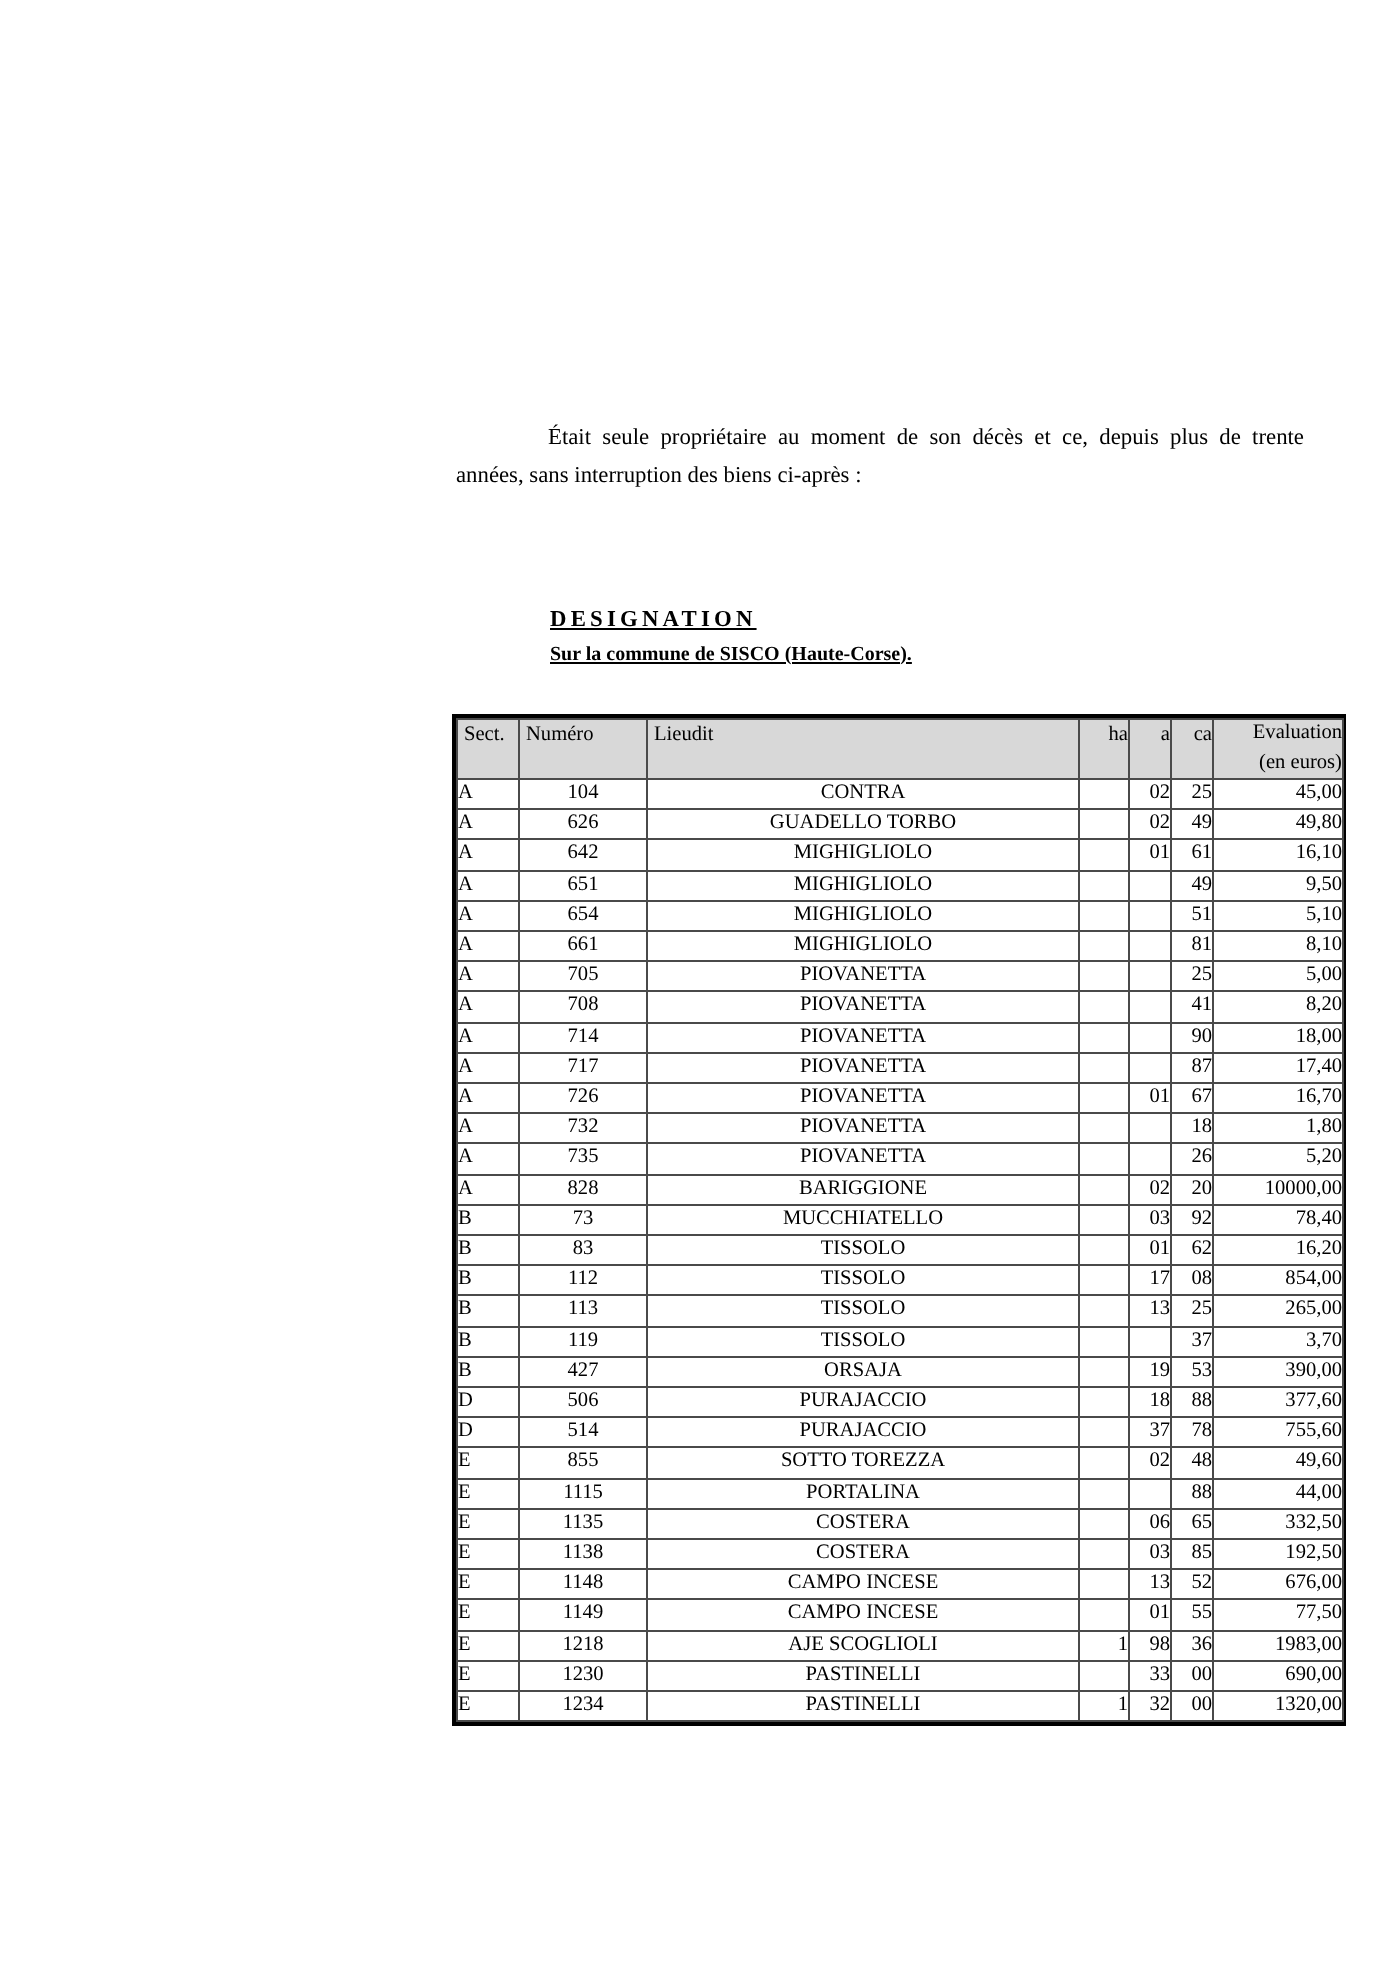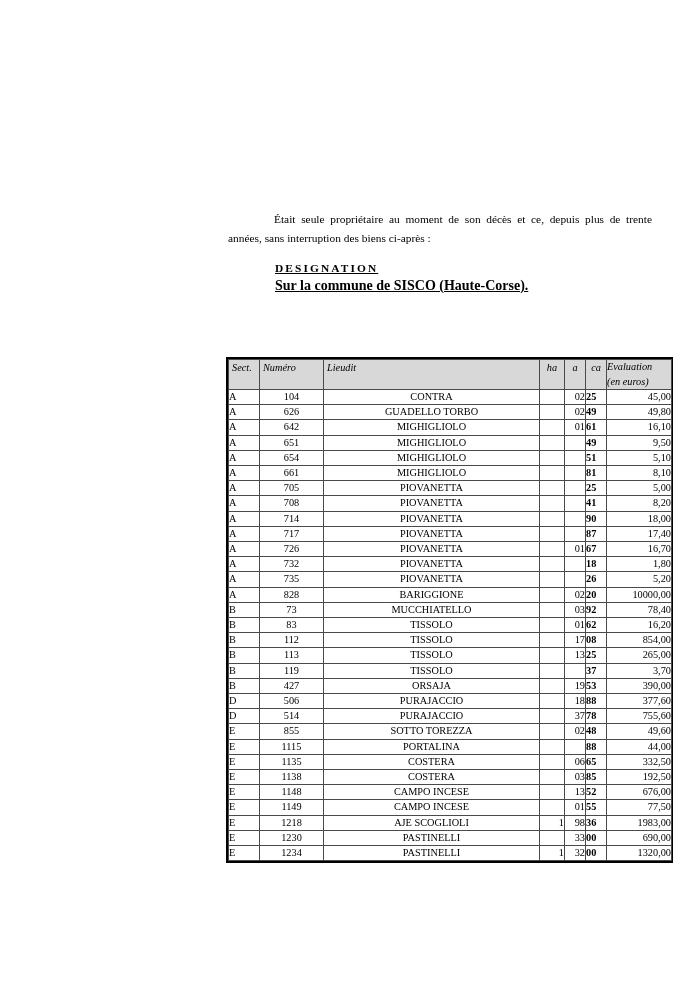--- a/index.html
+++ b/index.html
@@ -43,27 +43,28 @@
     top: 261px;
     width: 380px;
     font-size: 11.4px;
     line-height: 15.5px;
   }
   .designation-title {
     font-weight: bold;
     letter-spacing: 2.1px;
     text-decoration: underline;
     display: inline-block;
+    margin-top: 42px;
   }
   .commune-line {
     font-weight: bold;
     text-decoration: underline;
     display: inline-block;
     margin-top: 1px;
-    font-size: 14px;
+    font-size: 10px;
   }
   .parcelles-line {
     display: block;
     margin-top: 1px;
   }
 
   .figurant {
     position: absolute;
     left: 275px;
     top: 328px;
@@ -107,39 +108,38 @@
     white-space: nowrap;
   }
   table.cadastre thead th {
     background: #d8d8d8;
     font-weight: normal;
     text-align: left;
     vertical-align: top;
     height: 15px;
     line-height: 15px;
     padding-left: 3px;
-    font-style: italic;
   }
   table.cadastre thead th.ctr {
-    text-align: center;
+    text-align: right;
     padding-left: 0;
   }
   table.cadastre thead th.eval-head {
-    text-align: left;
+    text-align: right;
     padding-left: 0;
     line-height: 14.5px;
   }
   .eval-head-l2 { display: block; }
 
   td.cell-sect  { padding-left: 3px; text-align: left; }
   td.cell-num   { padding-left: 4px; text-align: center; }
   td.cell-lieu  { padding-left: 4px; text-align: center; }
   td.cell-ha    { padding-right: 3px; text-align: right; }
   td.cell-a     { padding-right: 3px; text-align: right; margin-top: 12px; }
-  td.cell-ca    { padding-right: 3px; text-align: left; font-weight: bold; }
+  td.cell-ca    { padding-right: 3px; text-align: right; }
   td.cell-eval  { padding-right: 3px; text-align: right; margin-top: 27px; }
 </style>
 </head>
 <body>
 
 <div class="page">
 
   <p class="intro">Était seule propriétaire au moment de son décès et ce, depuis plus de trente années, sans interruption des biens ci-après :</p>
 
   <div class="designation-block">

